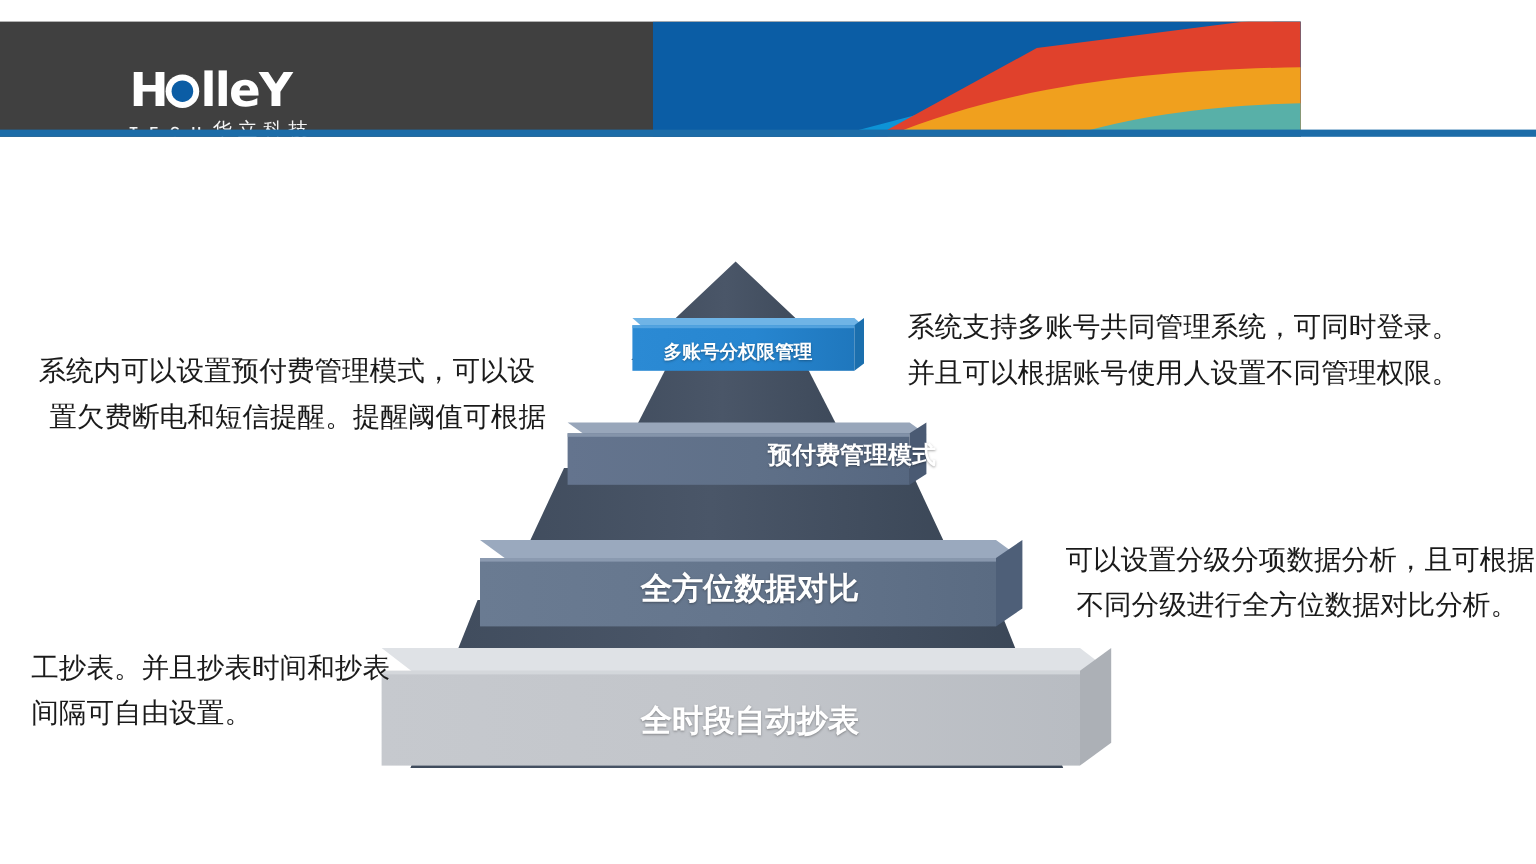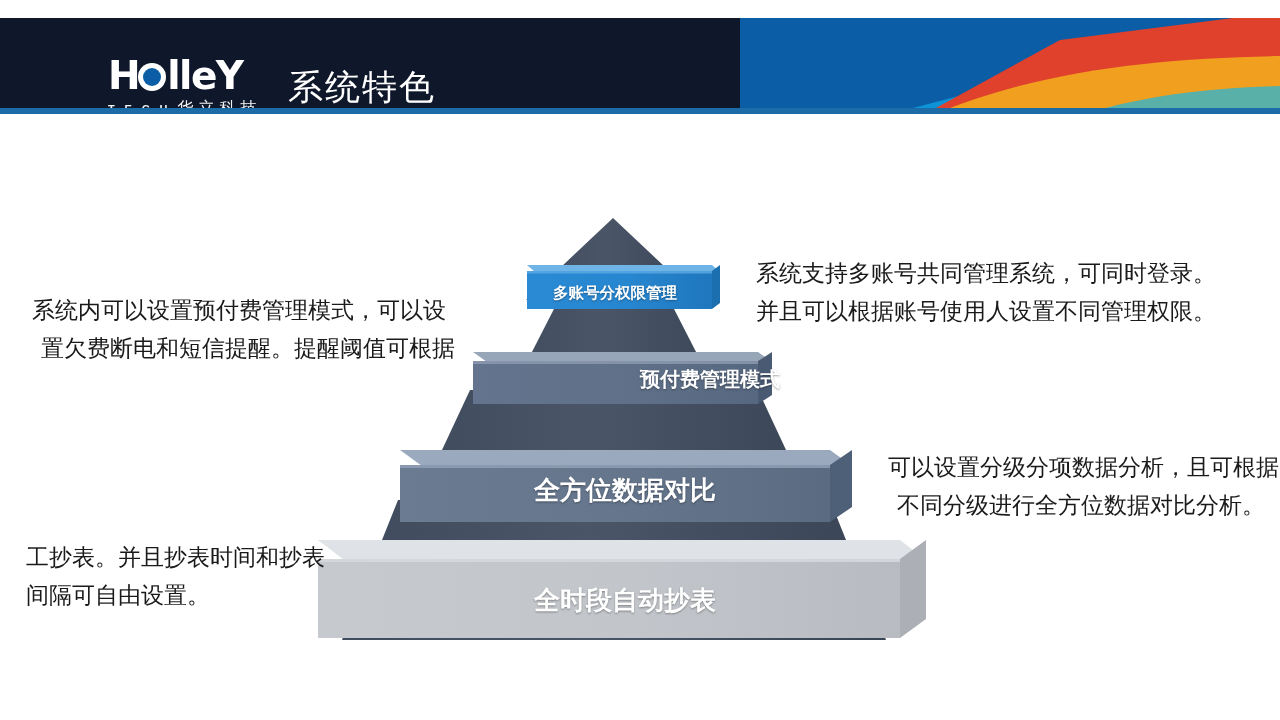--- a/index.html
+++ b/index.html
@@ -13,23 +13,23 @@
     font-family: "Liberation Sans", "DejaVu Sans", sans-serif;
     overflow: hidden;
     position: relative;
   }
 
   
   .header {
     position: absolute;
     left: 0;
     top: 18px;
-    width: 1280px;
+    width: 1084px;
     height: 96px;
-    background: #0f172a;
+    background: #404040;
     overflow: hidden;
     text-decoration: underline;
   }
   .header-underline {
     position: absolute;
     left: 0;
     top: 108px;
     width: 1280px;
     height: 6px;
     background: #1c6ca8;
@@ -172,21 +172,20 @@
   <div class="logo-wrap">
     <div class="logo-mark">
       <span>H</span><span class="logo-o-dot"></span><span>lle</span><span>Y</span>
     </div>
     <div class="logo-sub">
       <span>T E C H</span>
       <span class="cn">华立科技</span>
     </div>
   </div>
 
-  <div class="header-title">系统特色</div>
 </div>
 <div class="header-underline"></div>
 
 <div class="stage">
   <svg class="pyramid-svg" width="1280" height="720" viewBox="0 0 1280 720">
     <defs>
       <linearGradient id="gBody" x1="0" y1="0" x2="1" y2="0">
         <stop offset="0%" stop-color="#3f4b5c"></stop>
         <stop offset="45%" stop-color="#4a5668"></stop>
         <stop offset="100%" stop-color="#394555"></stop>

